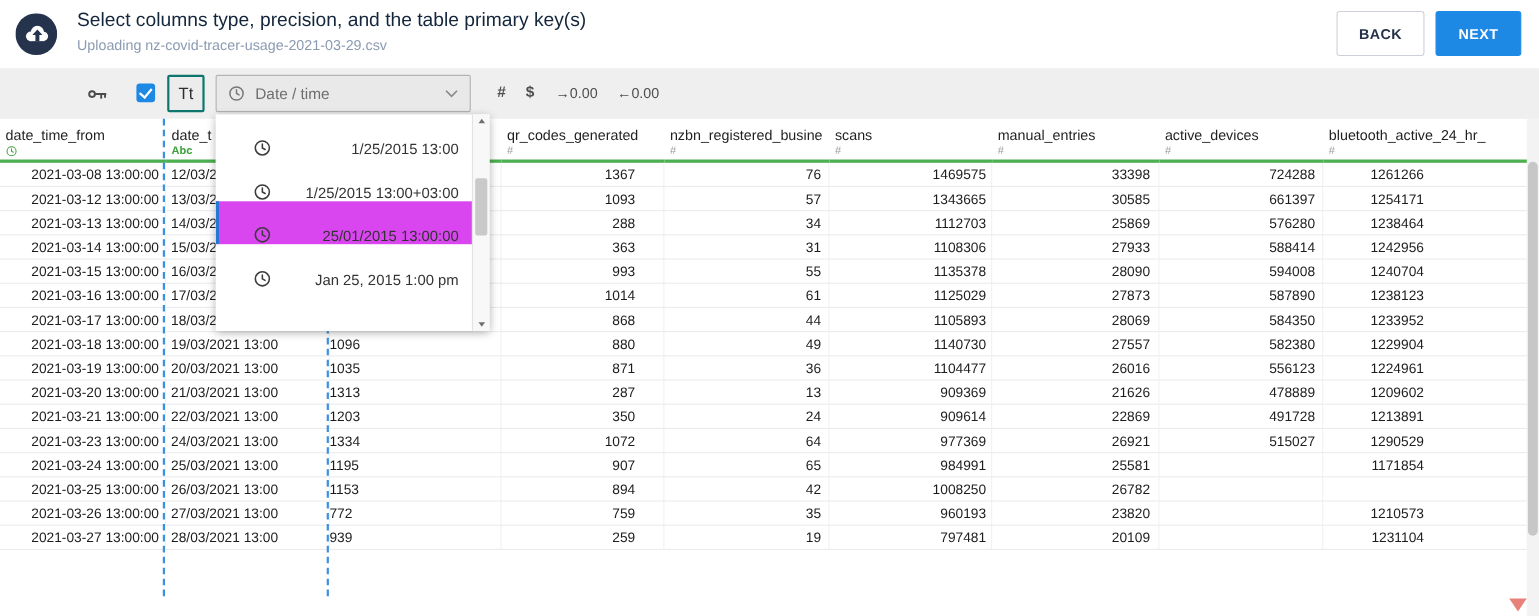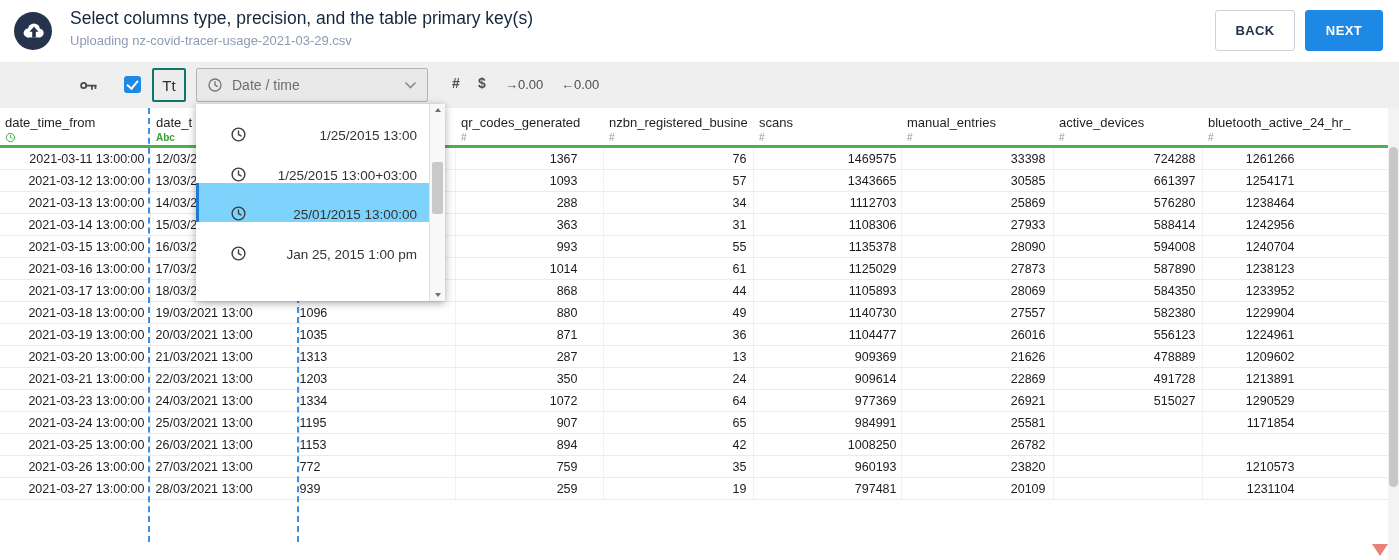--- a/index.html
+++ b/index.html
@@ -61,21 +61,21 @@
   .dash.l1{left:148px;}
   .dash.l2{left:297px;}
   
   .menu{position:absolute;left:196px;top:104px;width:249px;height:197px;background:#fff;z-index:10;
         box-shadow:0 2px 8px rgba(0,0,0,.35);}
   .menu-options{position:absolute;left:0;top:0;right:15px;bottom:0;overflow:hidden;}
   .menu-option{height:39.4px;display:flex;align-items:flex-end;padding:0 13px 0 34px;font-size:13.5px;
         color:#333;cursor:pointer;box-sizing:border-box;}
   .menu-option .opt-clock{display:flex;color:#3c3c3c;}
   .menu-option .opt-label{margin-left:auto;}
-  .menu-option.selected{background:#7dd3fc;box-shadow:inset 3px 0 0 #1e7ad4;}
+  .menu-option.selected{background:#d946ef;box-shadow:inset 3px 0 0 #1e7ad4;}
   .menu-sb{position:absolute;top:0;right:0;bottom:0;width:15px;background:#f8f8f8;border-left:1px solid #e2e2e2;cursor:pointer;}
   .sb-up{position:absolute;top:0;left:0;right:0;height:13px;}
   .sb-up::after{content:"";display:block;width:0;height:0;margin:4px auto 0;
         border-left:3px solid transparent;border-right:3px solid transparent;border-bottom:4px solid #707070;}
   .sb-down{position:absolute;bottom:0;left:0;right:0;height:13px;}
   .sb-down::after{content:"";display:block;width:0;height:0;margin:5px auto 0;
         border-left:3px solid transparent;border-right:3px solid transparent;border-top:4px solid #707070;}
   .menu-sb .thumb{position:absolute;left:2px;right:2px;top:58px;height:52px;background:#c9c9c9;border-radius:2px;}
   
   .vscroll{position:absolute;top:108px;right:0;bottom:0;width:11px;background:#f3f3f3;z-index:2;cursor:pointer;}
@@ -185,21 +185,21 @@
             <div class="col-type t-num">#</div>
           </th>
           <th class="c8">
             <div class="col-name">bluetooth_active_24_hr_</div>
             <div class="col-type t-num">#</div>
           </th>
         </tr>
       </thead>
     <tbody id="body-rows">
         <tr>
-          <td class="c0">2021-03-11 13:00:00</td>
+          <td class="c0">2021-03-08 13:00:00</td>
           <td class="c1">12/03/2021 13:00</td>
           <td class="c2"></td>
           <td class="c3">1367</td>
           <td class="c4">76</td>
           <td class="c5">1469575</td>
           <td class="c6">33398</td>
           <td class="c7">724288</td>
           <td class="c8">1261266</td>
         </tr>
         <tr>

